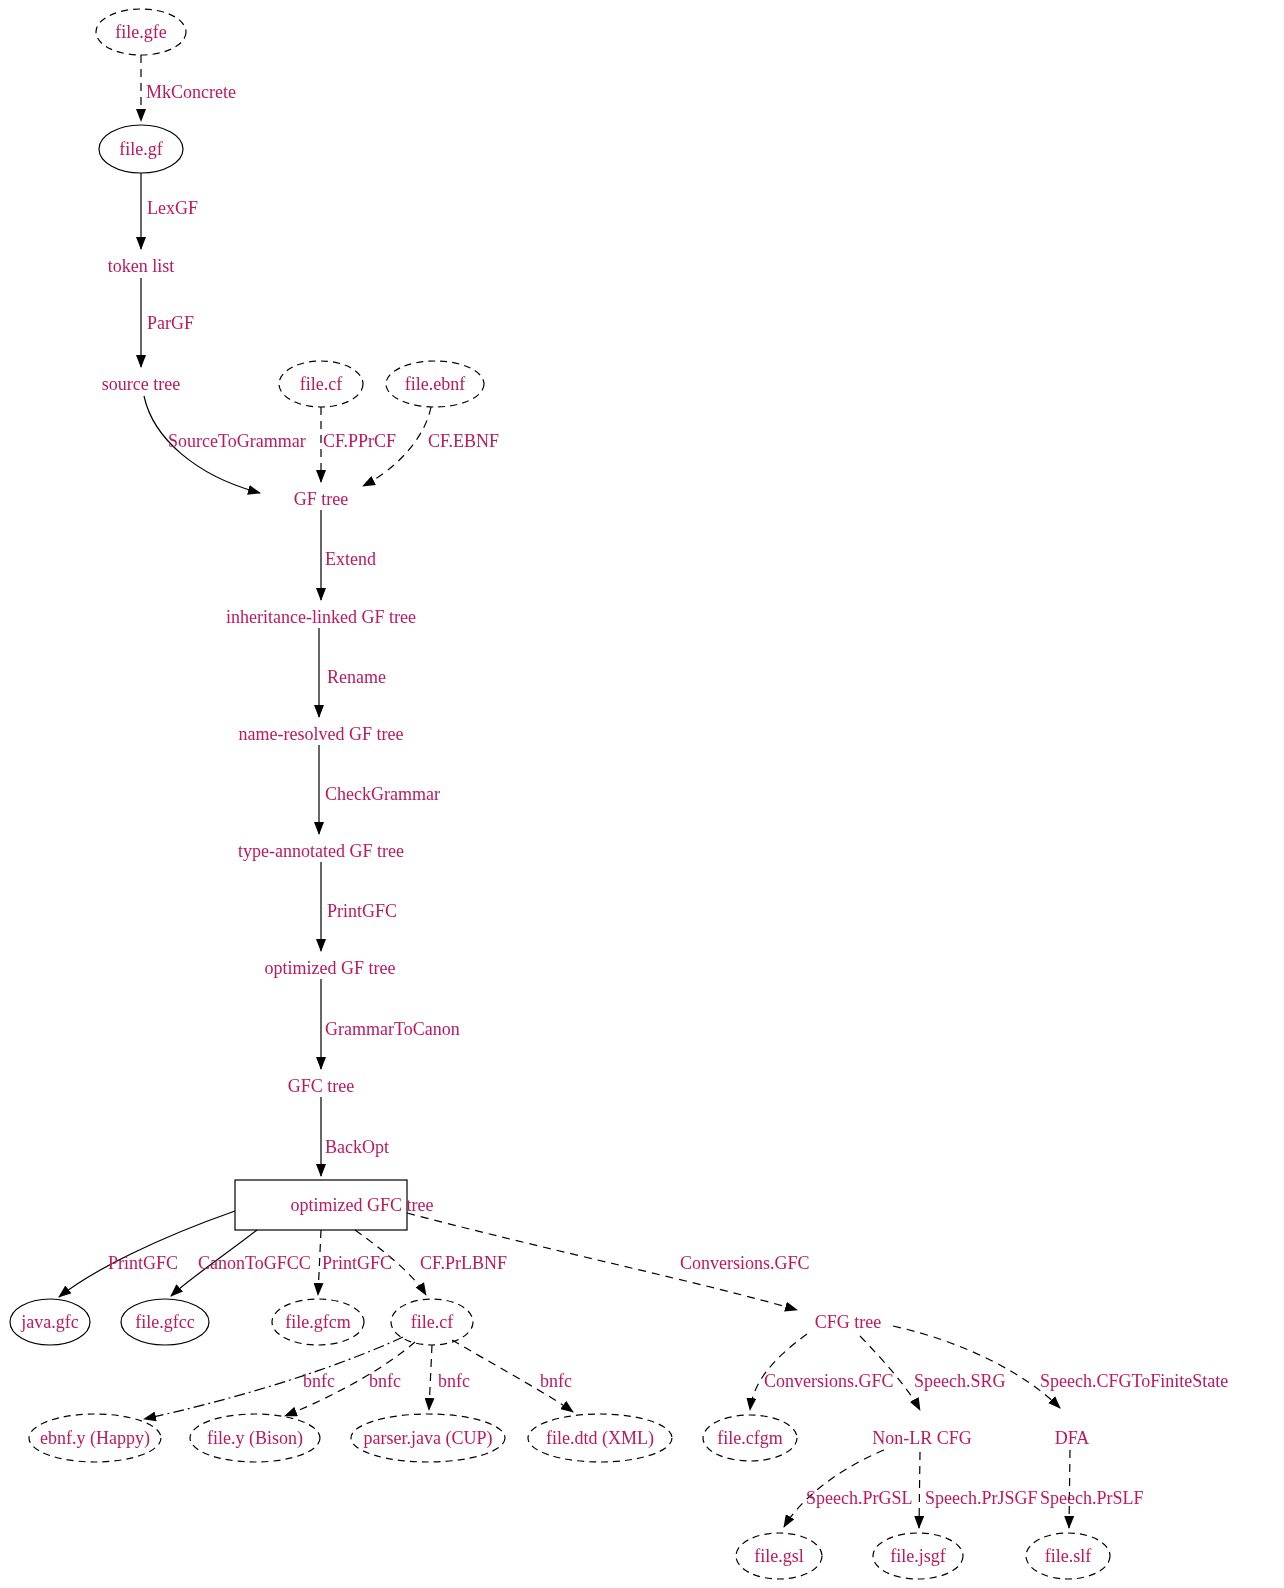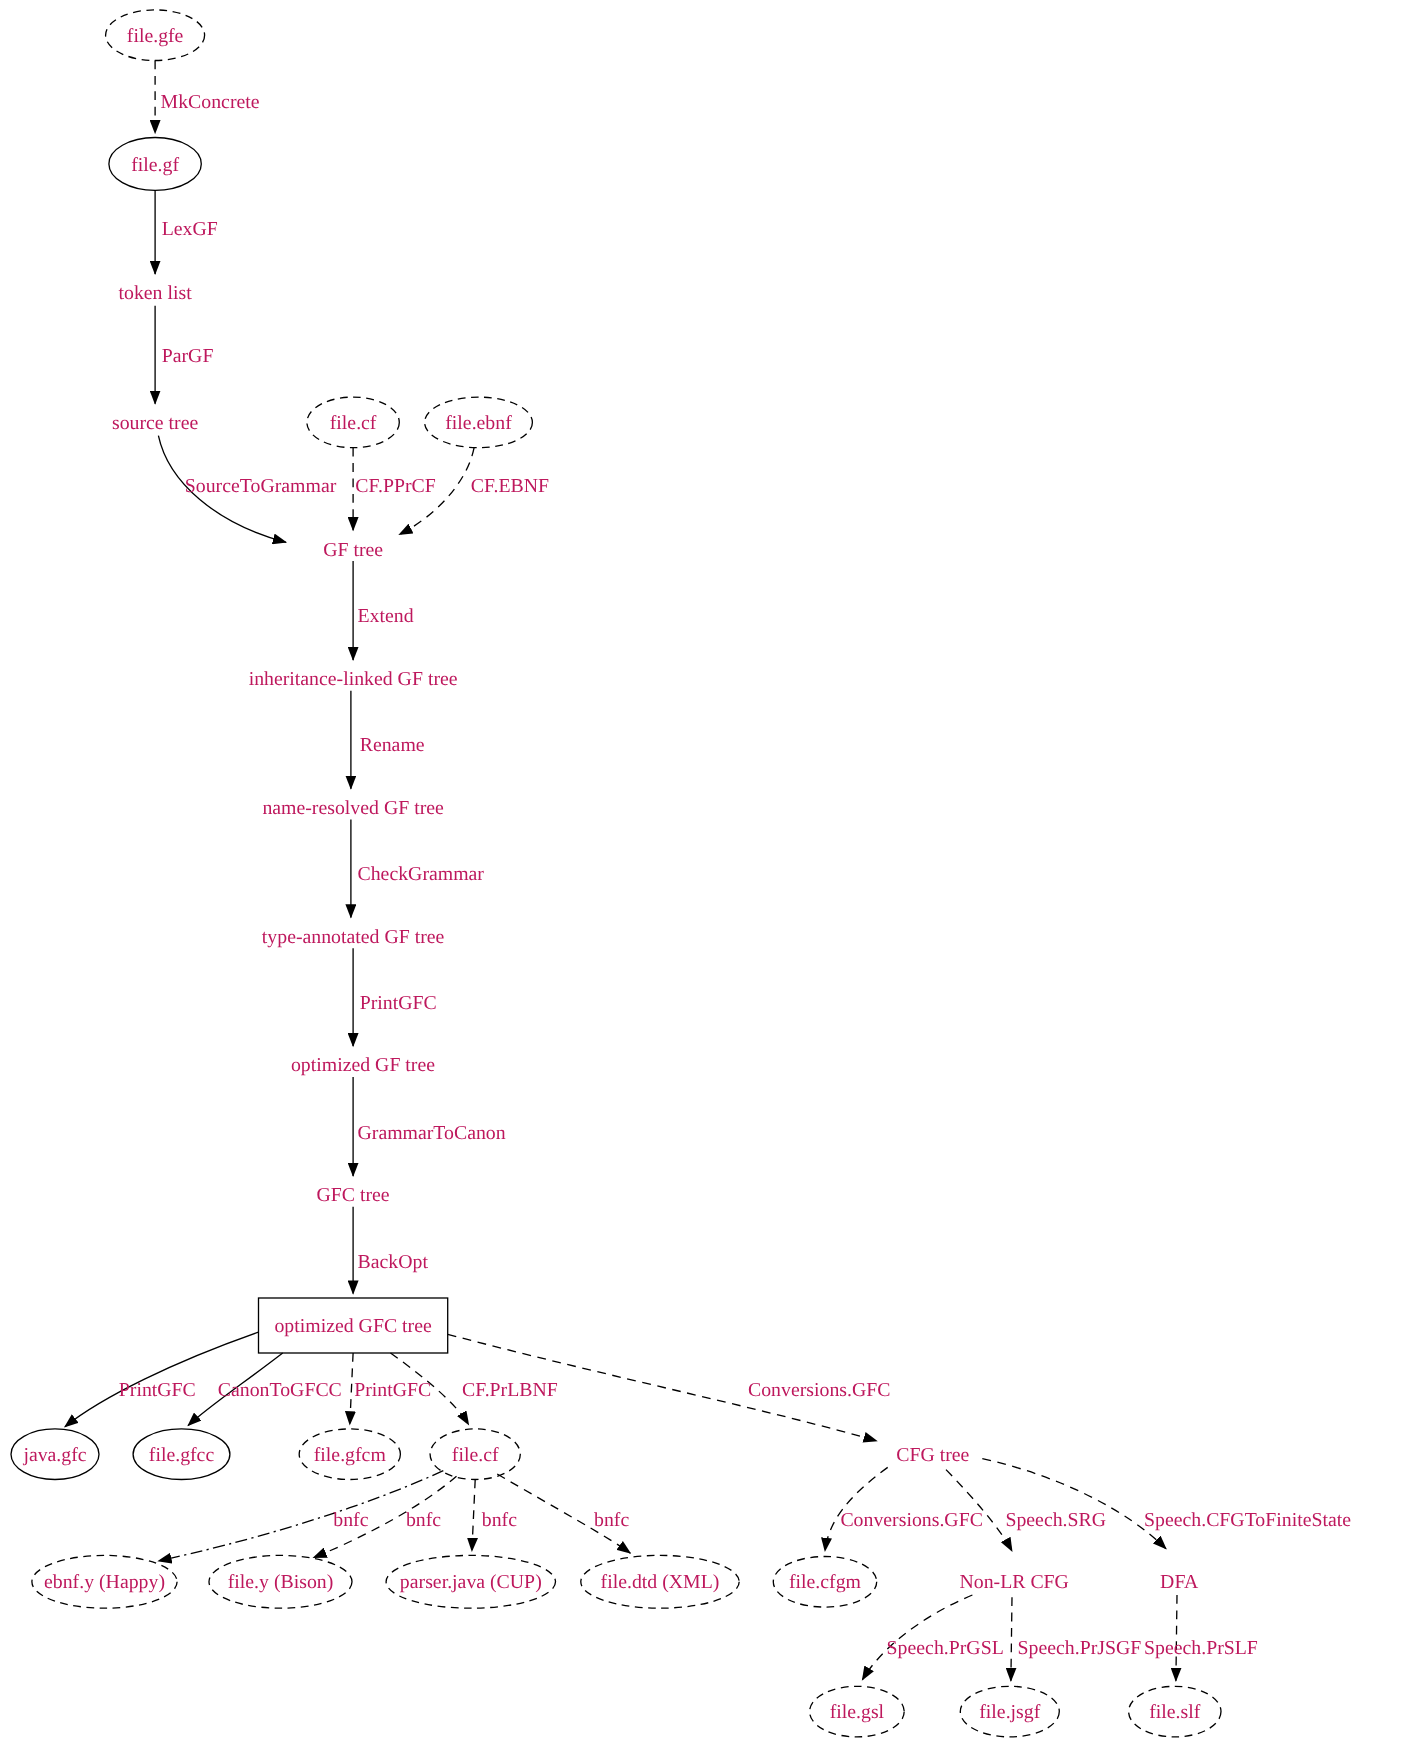--- a/index.html
+++ b/index.html
@@ -117,21 +117,21 @@
   <div class="node-label" style="left:81px;  top:255px;  width:120px;">token list</div>
   <div class="node-label" style="left:81px;  top:373px;  width:120px;">source tree</div>
   <div class="node-label" style="left:279px; top:373px;  width:84px;">file.cf</div>
   <div class="node-label" style="left:386px; top:373px;  width:98px;">file.ebnf</div>
   <div class="node-label" style="left:266px; top:488px;  width:110px;">GF tree</div>
   <div class="node-label" style="left:201px; top:606px;  width:240px;">inheritance-linked GF tree</div>
   <div class="node-label" style="left:211px; top:723px;  width:220px;">name-resolved GF tree</div>
   <div class="node-label" style="left:206px; top:840px;  width:230px;">type-annotated GF tree</div>
   <div class="node-label" style="left:235px; top:957px;  width:190px;">optimized GF tree</div>
   <div class="node-label" style="left:266px; top:1075px; width:110px;">GFC tree</div>
-  <div class="node-label" style="left:235px; top:1194px; width:172px;">optimized GFC tree</div>
+  <div class="node-label" style="left:235px; top:1194px; width:172px;padding-left:41px;">optimized GFC tree</div>
   <div class="node-label" style="left:10px;  top:1311px; width:80px;">java.gfc</div>
   <div class="node-label" style="left:121px; top:1311px; width:88px;">file.gfcc</div>
   <div class="node-label" style="left:272px; top:1311px; width:92px;">file.gfcm</div>
   <div class="node-label" style="left:392px; top:1311px; width:80px;">file.cf</div>
   <div class="node-label" style="left:793px; top:1311px; width:110px;">CFG tree</div>
   <div class="node-label" style="left:29px;  top:1427px; width:132px;">ebnf.y (Happy)</div>
   <div class="node-label" style="left:190px; top:1427px; width:130px;">file.y (Bison)</div>
   <div class="node-label" style="left:351px; top:1427px; width:154px;">parser.java (CUP)</div>
   <div class="node-label" style="left:528px; top:1427px; width:144px;">file.dtd (XML)</div>
   <div class="node-label" style="left:703px; top:1427px; width:94px;">file.cfgm</div>

